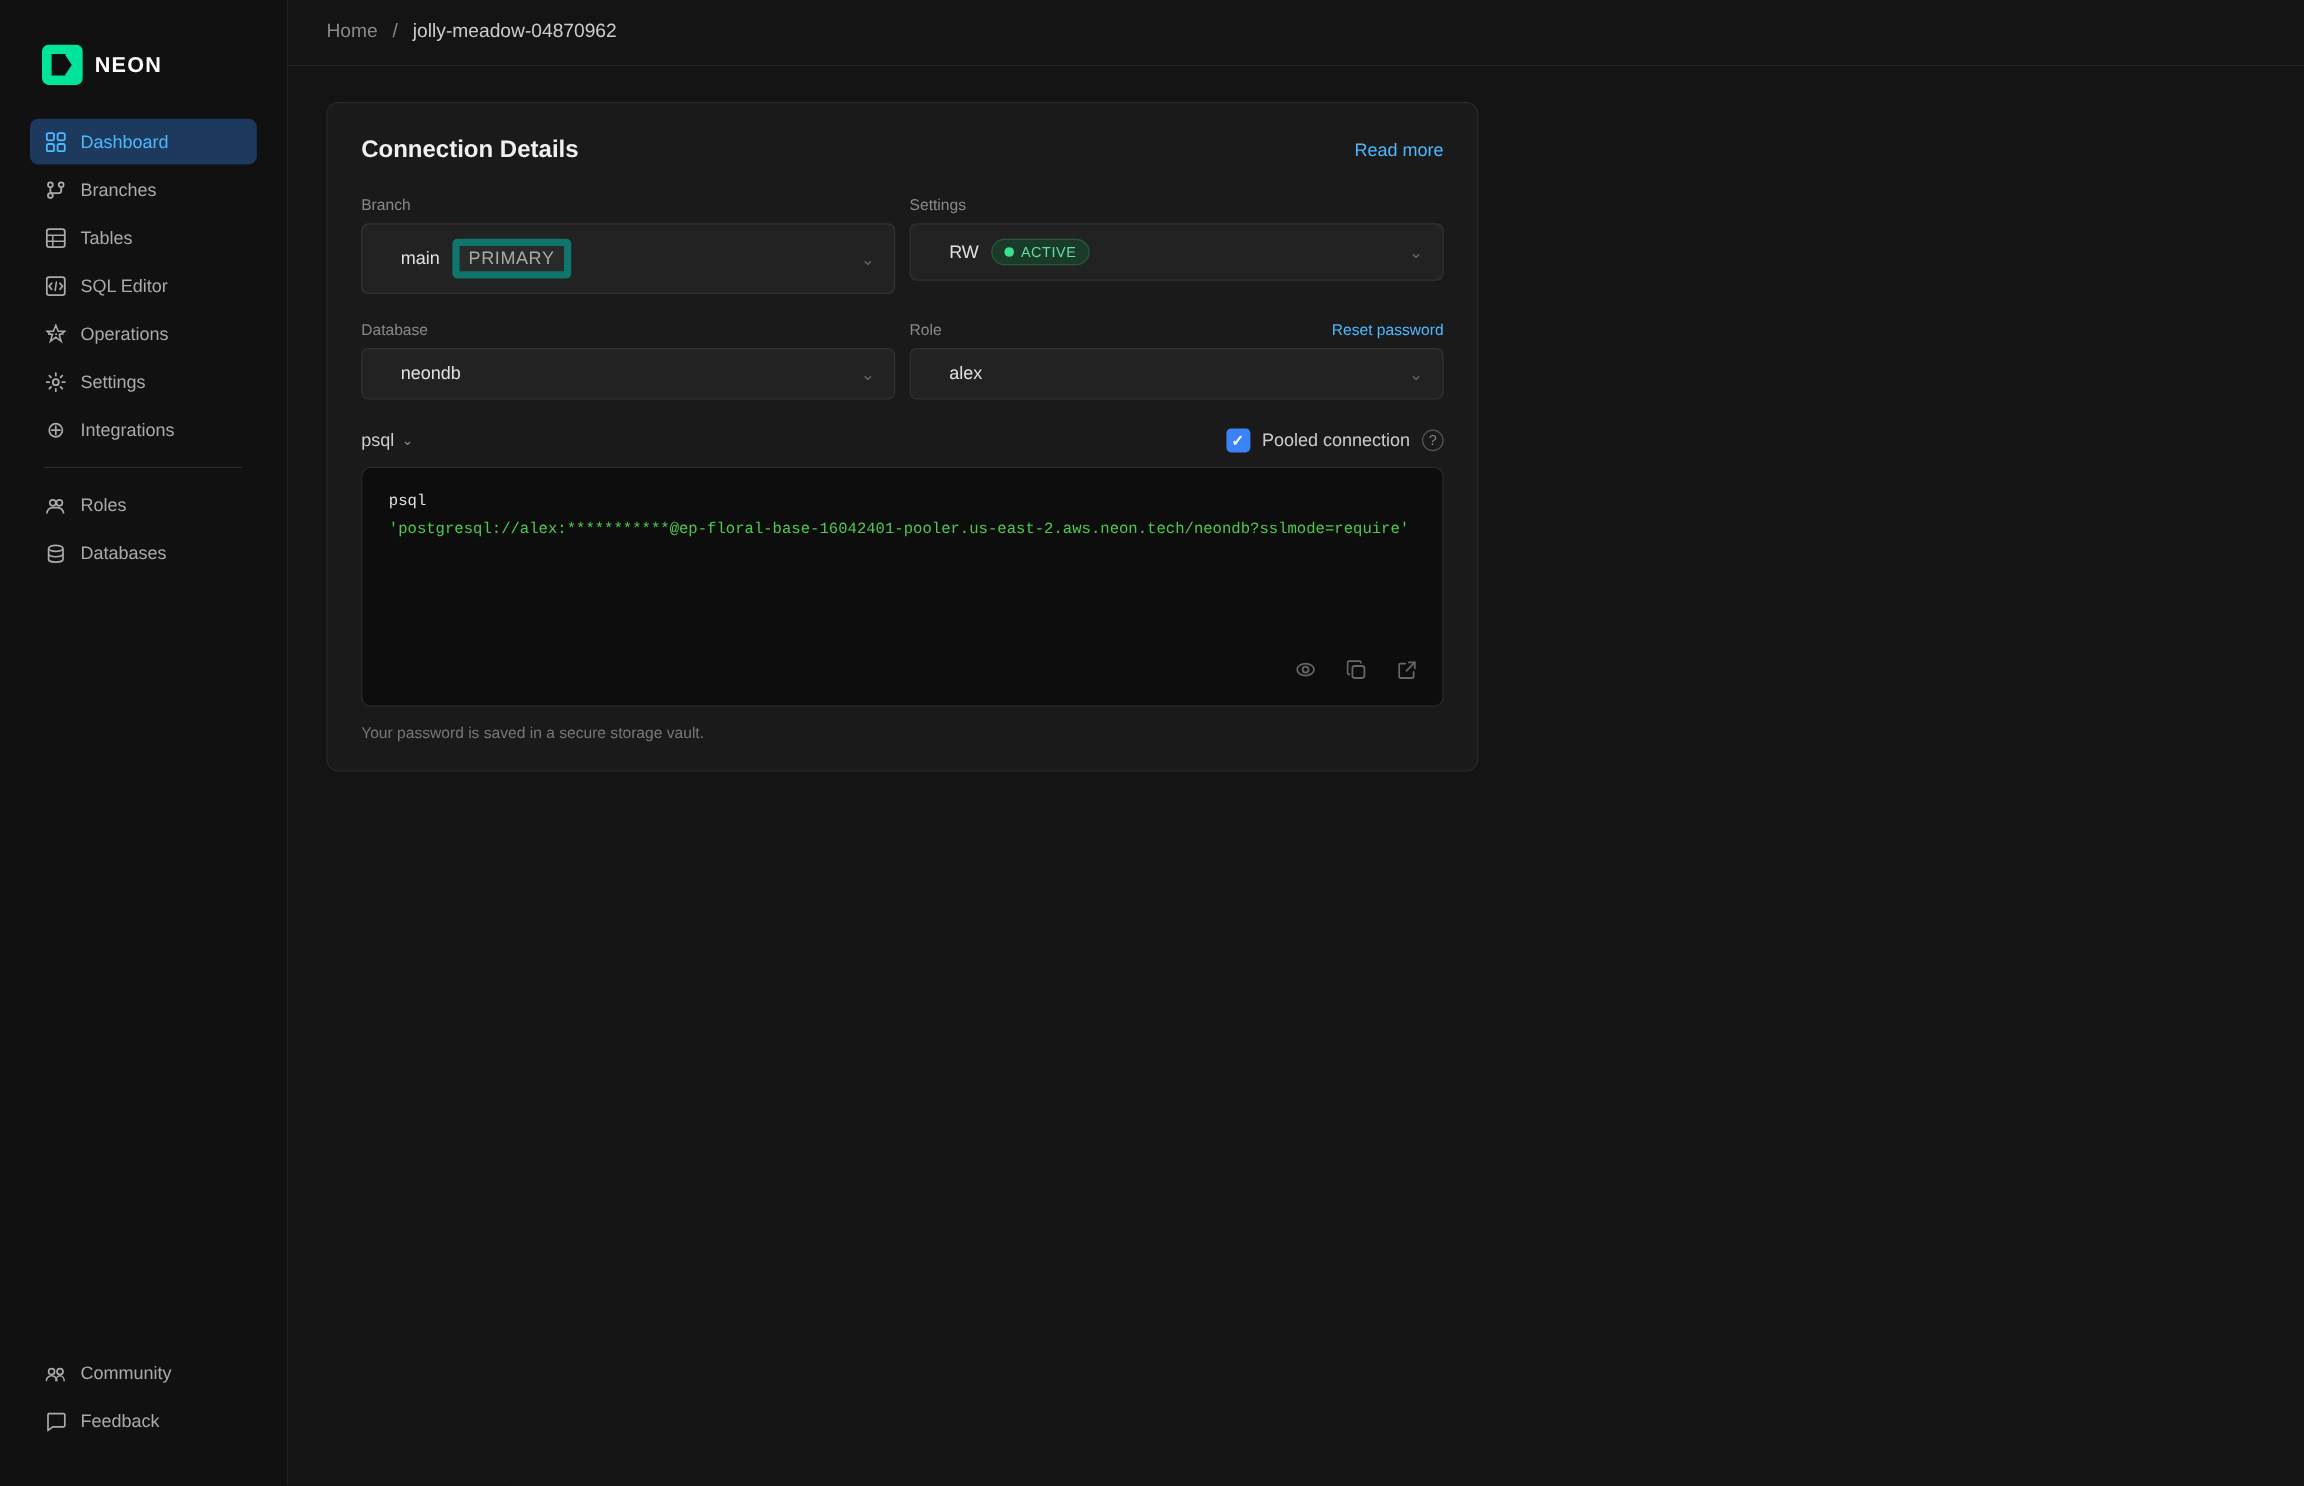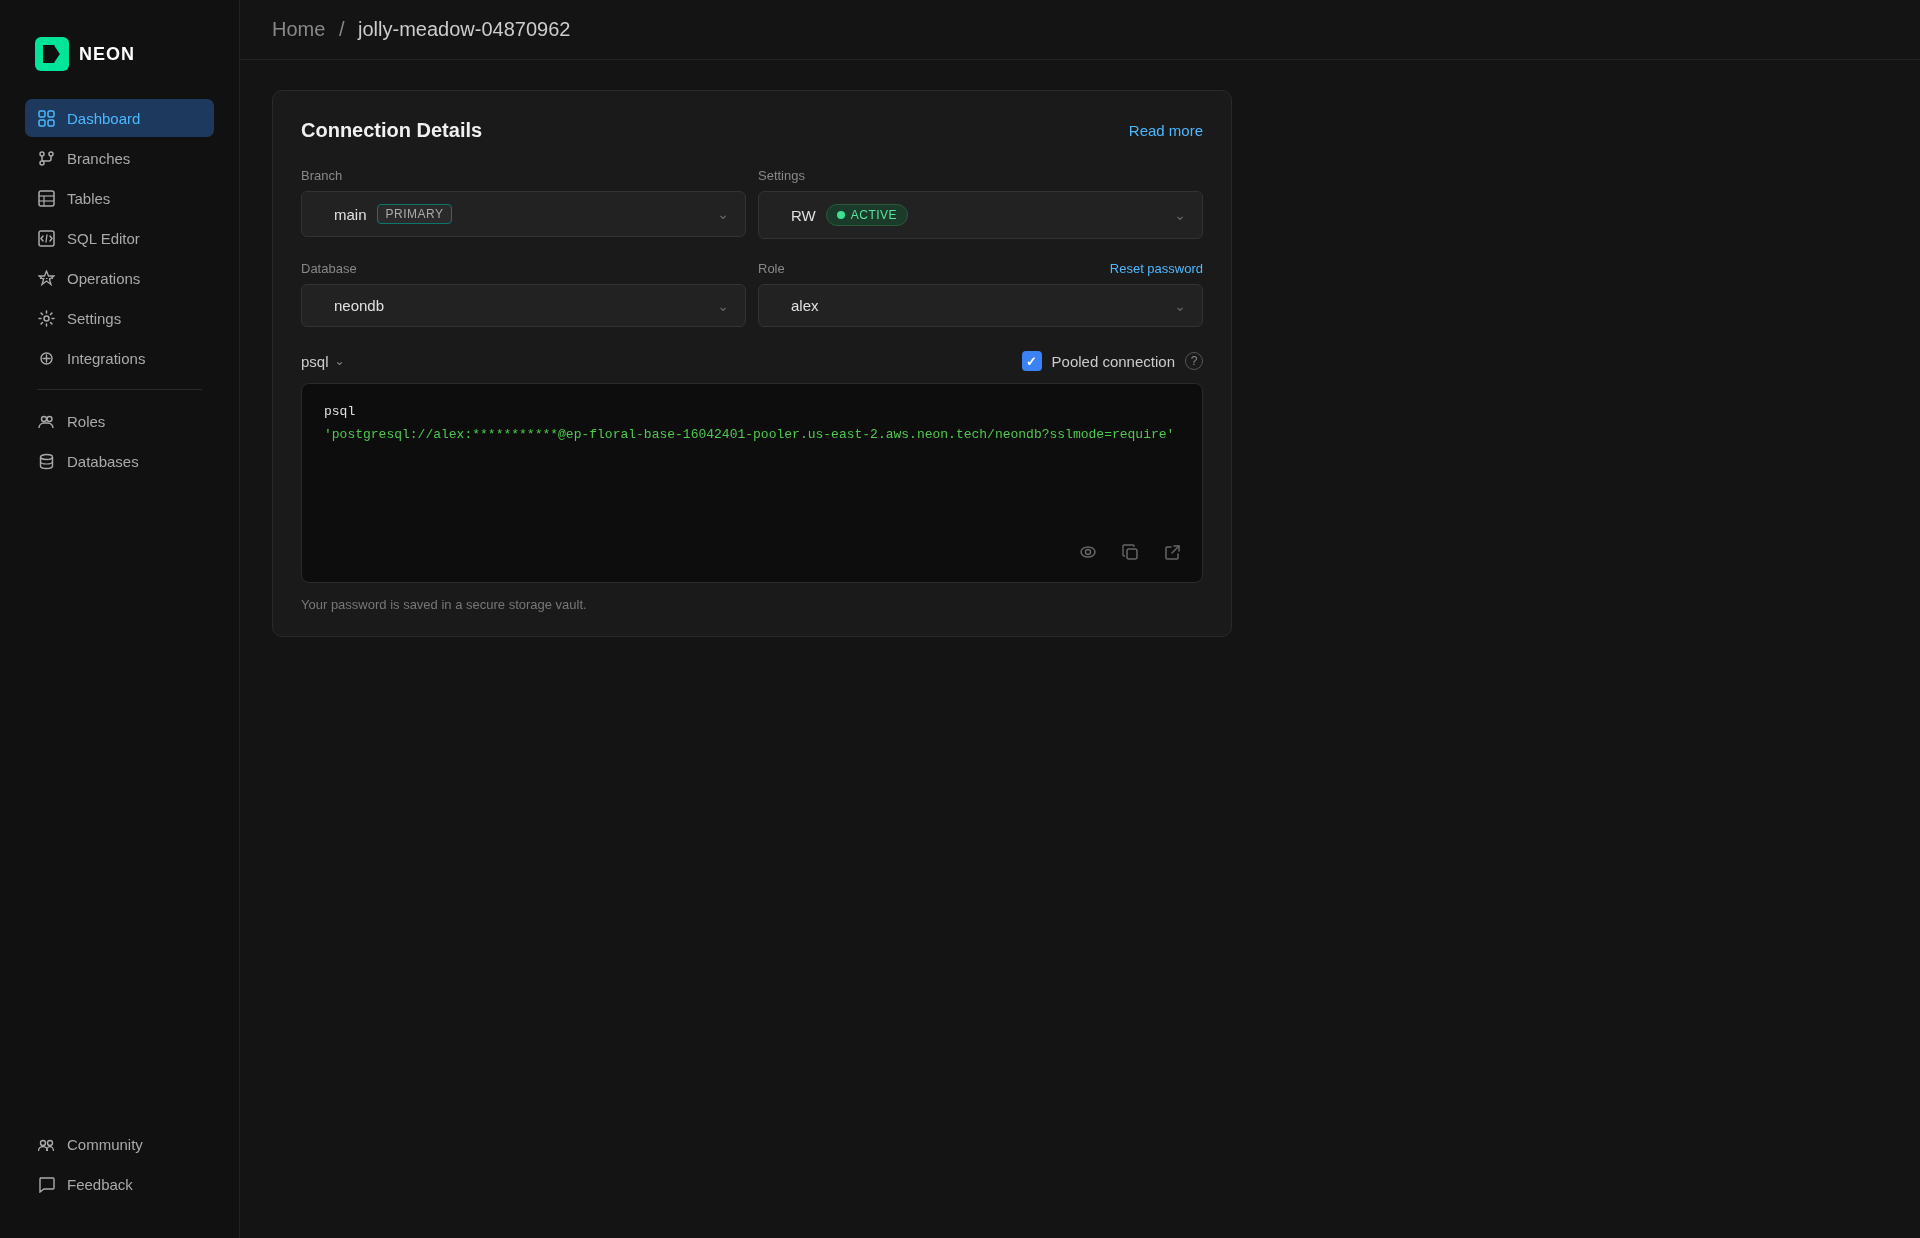--- a/index.html
+++ b/index.html
@@ -87,21 +87,21 @@
       flex-direction: column;
       overflow-y: auto;
       background: #141414;
     }
     .topbar {
       padding: 18px 32px;
       border-bottom: 1px solid #222;
       background: #141414;
     }
     .breadcrumb {
-      font-size: 20px;
+      font-size: 16px;
       color: #888;
     }
     .breadcrumb span.active-crumb {
       color: #cccccc;
       font-weight: 500;
     }
     .content-area {
       padding: 30px 32px;
       flex: 1;
     }
@@ -170,24 +170,24 @@
       color: #e0e0e0;
     }
     .select-left {
       display: flex;
       align-items: center;
       gap: 10px;
       margin-left: 16px;
     }
     .primary-badge {
       background: #2a2a2a;
-      border: 1px solid #0f766e;
+      border: 6px solid #0f766e;
       border-radius: 4px;
       padding: 2px 8px;
-      font-size: 12px;
+      font-size: 15px;
       color: #aaa;
       letter-spacing: 0.5px;
       text-transform: uppercase;
     }
     .active-badge {
       display: flex;
       align-items: center;
       gap: 6px;
       background: #1a3a2a;
       border: 1px solid #2a5a3a;

